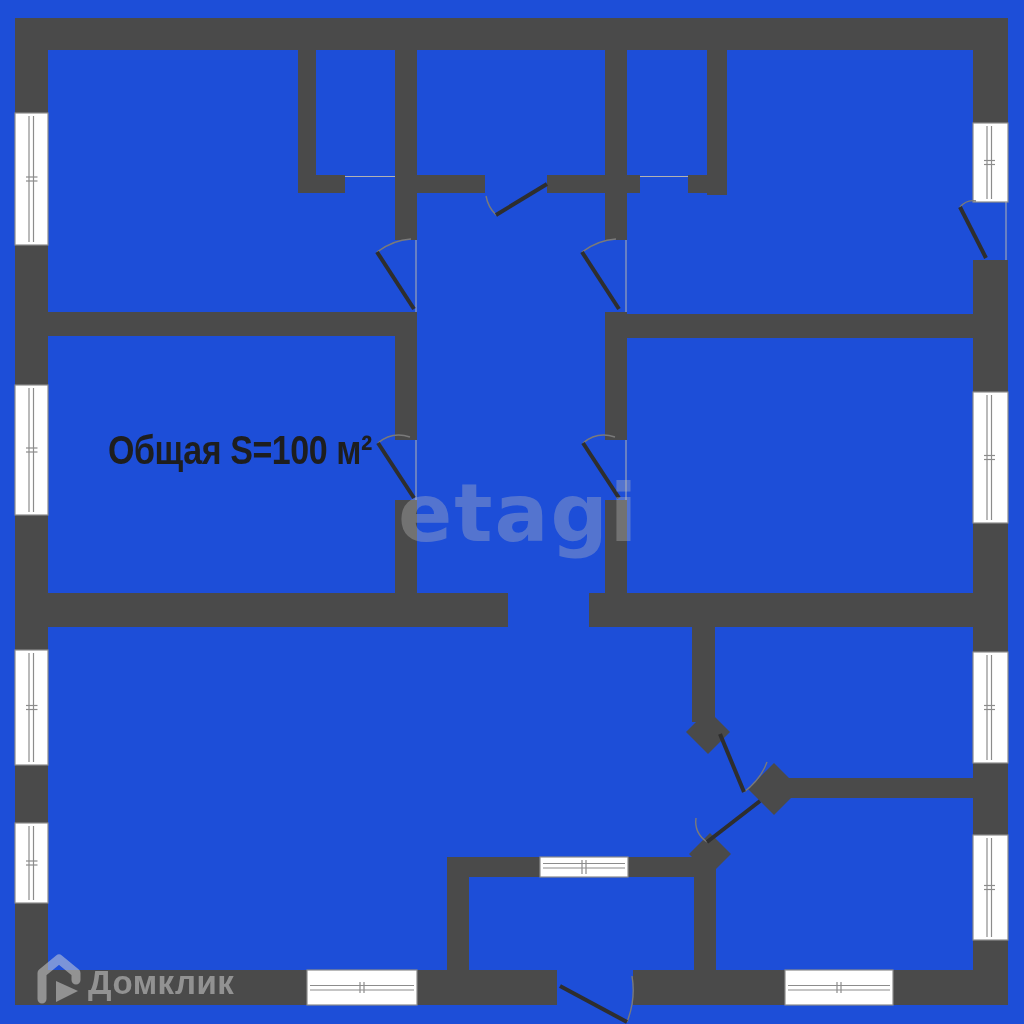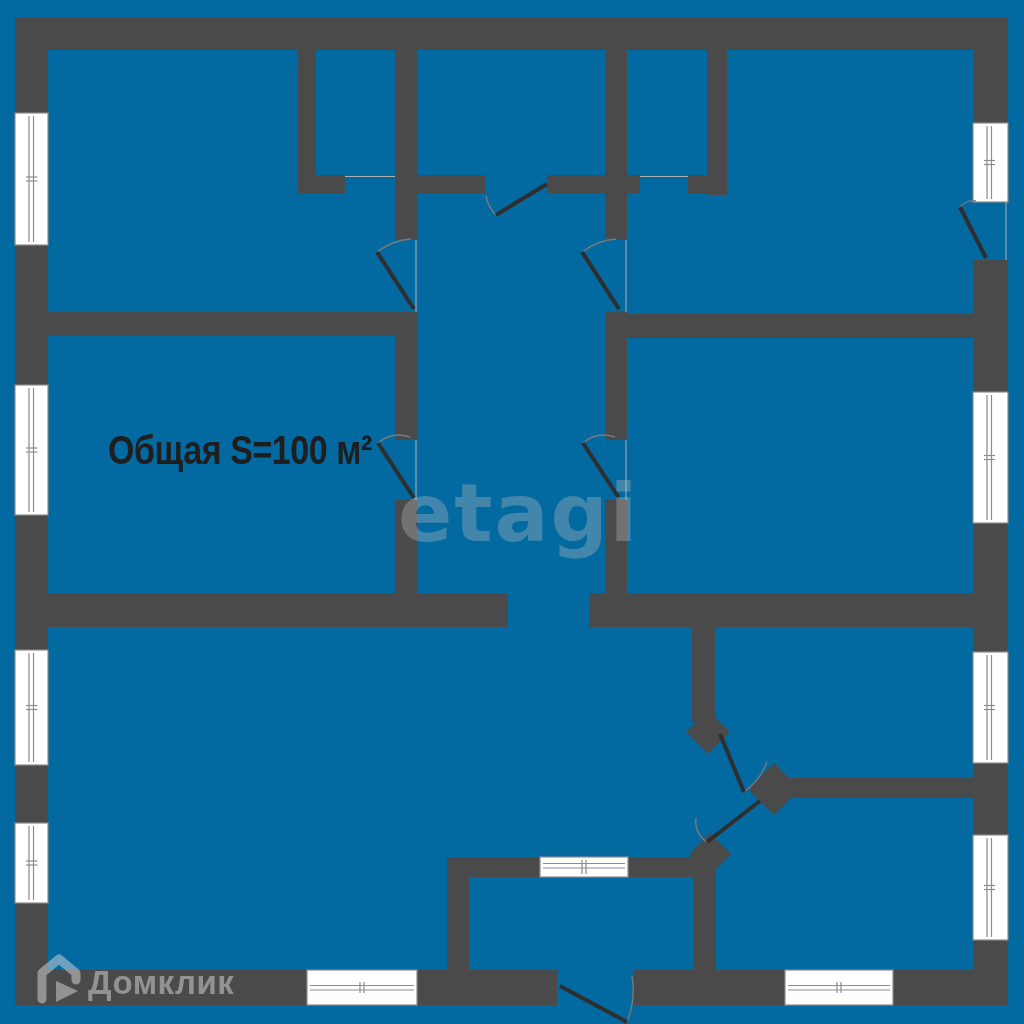--- a/index.html
+++ b/index.html
@@ -1,16 +1,16 @@
 <!DOCTYPE html>
 <html><head>
 <meta charset="utf-8">
 <style>
   html,body{margin:0;padding:0;background:#ffffff;}
-  .stage{position:relative;width:1024px;height:1024px;background:#0369a1;overflow:hidden;
+  .stage{position:relative;width:1024px;height:1024px;background:#1d4ed8;overflow:hidden;
          font-family:"Liberation Sans",sans-serif;}
   .stage svg{position:absolute;left:0;top:0;display:block;}
   .wm-etagi{font-family:"DejaVu Sans",sans-serif;font-weight:bold;font-size:80px;letter-spacing:2px;}
   .area-text{font-family:"Liberation Sans",sans-serif;font-weight:600;font-size:40px;letter-spacing:-0.5px;}
   .brand-text{font-family:"Liberation Sans",sans-serif;font-weight:bold;font-size:33px;letter-spacing:0.5px;}
 </style>
 </head>
 <body>
 
 <div class="stage">

